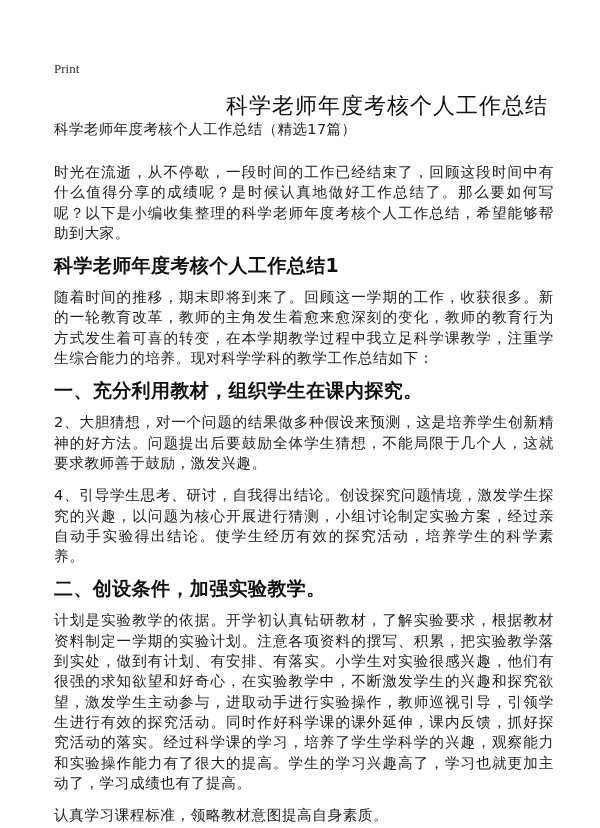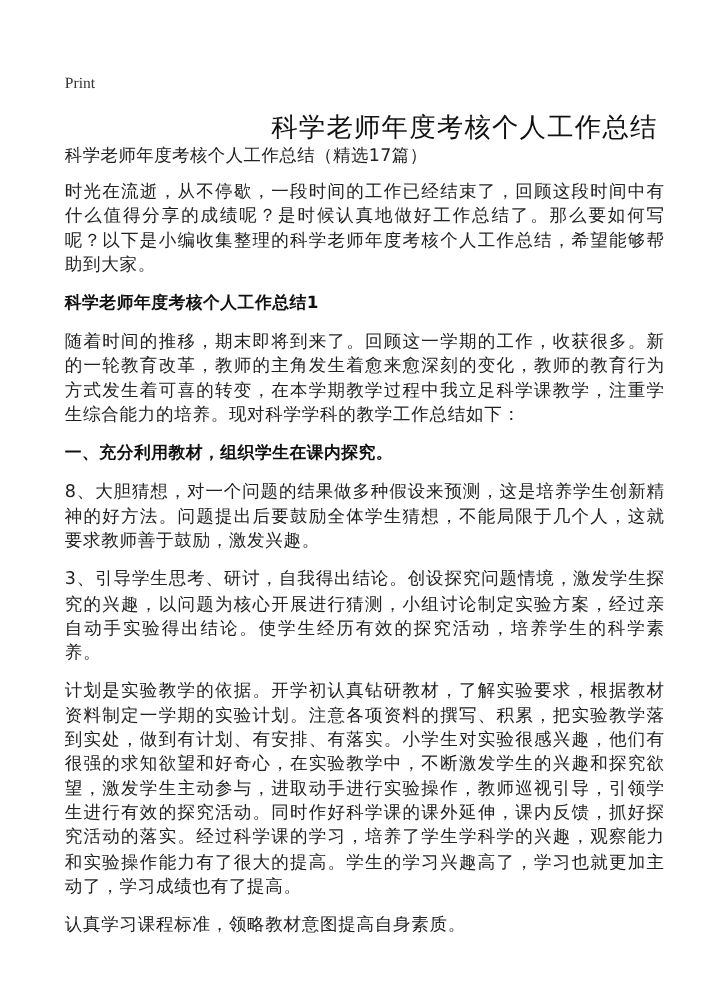--- a/index.html
+++ b/index.html
@@ -17,40 +17,41 @@
   .doc-title {
     position: absolute; left: 0; top: 76px; width: 494px; text-align: right;
     font-size: 22px; font-weight: normal; color: #111; letter-spacing: 1px;
   }
   .doc-subtitle {
     position: absolute; left: 0; top: 120px;
     font-size: 14.5px; color: #222; letter-spacing: 0.4px; text-align: center;
   }
   .body-flow { position: absolute; left: 0; top: 150px; width: 500px; }
   .para {
-    font-size: 14.6px; line-height: 20.3px; margin: 0 0 12px 0;
+    font-size: 14.6px; line-height: 20.3px; margin: 12px 0 12px 0;
     letter-spacing: 0.6px; color: #222; text-align: justify; word-break: break-all;
   }
   .heading {
-    font-size: 14px; line-height: 20px; margin: 0 0 12px 0;
+    font-size: 19px; line-height: 20px; margin: 0 0 12px 0;
     font-weight: bold; color: #111; letter-spacing: 0.4px;
   }
 </style>
 </head>
 <body>
 
 <div class="page">
   <div class="print-label">Print</div>
   <h1 class="doc-title">科学老师年度考核个人工作总结</h1>
   <div class="doc-subtitle">科学老师年度考核个人工作总结（精选17篇）</div>
 
   <div class="body-flow">
     <p class="para">时光在流逝，从不停歇，一段时间的工作已经结束了，回顾这段时间中有什么值得分享的成绩呢？是时候认真地做好工作总结了。那么要如何写呢？以下是小编收集整理的科学老师年度考核个人工作总结，希望能够帮助到大家。</p>
     <div class="heading">科学老师年度考核个人工作总结1</div>
     <p class="para">随着时间的推移，期末即将到来了。回顾这一学期的工作，收获很多。新的一轮教育改革，教师的主角发生着愈来愈深刻的变化，教师的教育行为方式发生着可喜的转变，在本学期教学过程中我立足科学课教学，注重学生综合能力的培养。现对科学学科的教学工作总结如下：</p>
     <div class="heading">一、充分利用教材，组织学生在课内探究。</div>
-    <p class="para">8、大胆猜想，对一个问题的结果做多种假设来预测，这是培养学生创新精神的好方法。问题提出后要鼓励全体学生猜想，不能局限于几个人，这就要求教师善于鼓励，激发兴趣。</p>
-    <p class="para">3、引导学生思考、研讨，自我得出结论。创设探究问题情境，激发学生探究的兴趣，以问题为核心开展进行猜测，小组讨论制定实验方案，经过亲自动手实验得出结论。使学生经历有效的探究活动，培养学生的科学素养。</p>
+    <p class="para">2、大胆猜想，对一个问题的结果做多种假设来预测，这是培养学生创新精神的好方法。问题提出后要鼓励全体学生猜想，不能局限于几个人，这就要求教师善于鼓励，激发兴趣。</p>
+    <p class="para">4、引导学生思考、研讨，自我得出结论。创设探究问题情境，激发学生探究的兴趣，以问题为核心开展进行猜测，小组讨论制定实验方案，经过亲自动手实验得出结论。使学生经历有效的探究活动，培养学生的科学素养。</p>
+    <div class="heading">二、创设条件，加强实验教学。</div>
     <p class="para">计划是实验教学的依据。开学初认真钻研教材，了解实验要求，根据教材资料制定一学期的实验计划。注意各项资料的撰写、积累，把实验教学落到实处，做到有计划、有安排、有落实。小学生对实验很感兴趣，他们有很强的求知欲望和好奇心，在实验教学中，不断激发学生的兴趣和探究欲望，激发学生主动参与，进取动手进行实验操作，教师巡视引导，引领学生进行有效的探究活动。同时作好科学课的课外延伸，课内反馈，抓好探究活动的落实。经过科学课的学习，培养了学生学科学的兴趣，观察能力和实验操作能力有了很大的提高。学生的学习兴趣高了，学习也就更加主动了，学习成绩也有了提高。</p>
     <p class="para">认真学习课程标准，领略教材意图提高自身素质。</p>
 
   </div>
 </div>
 
 </body></html>

